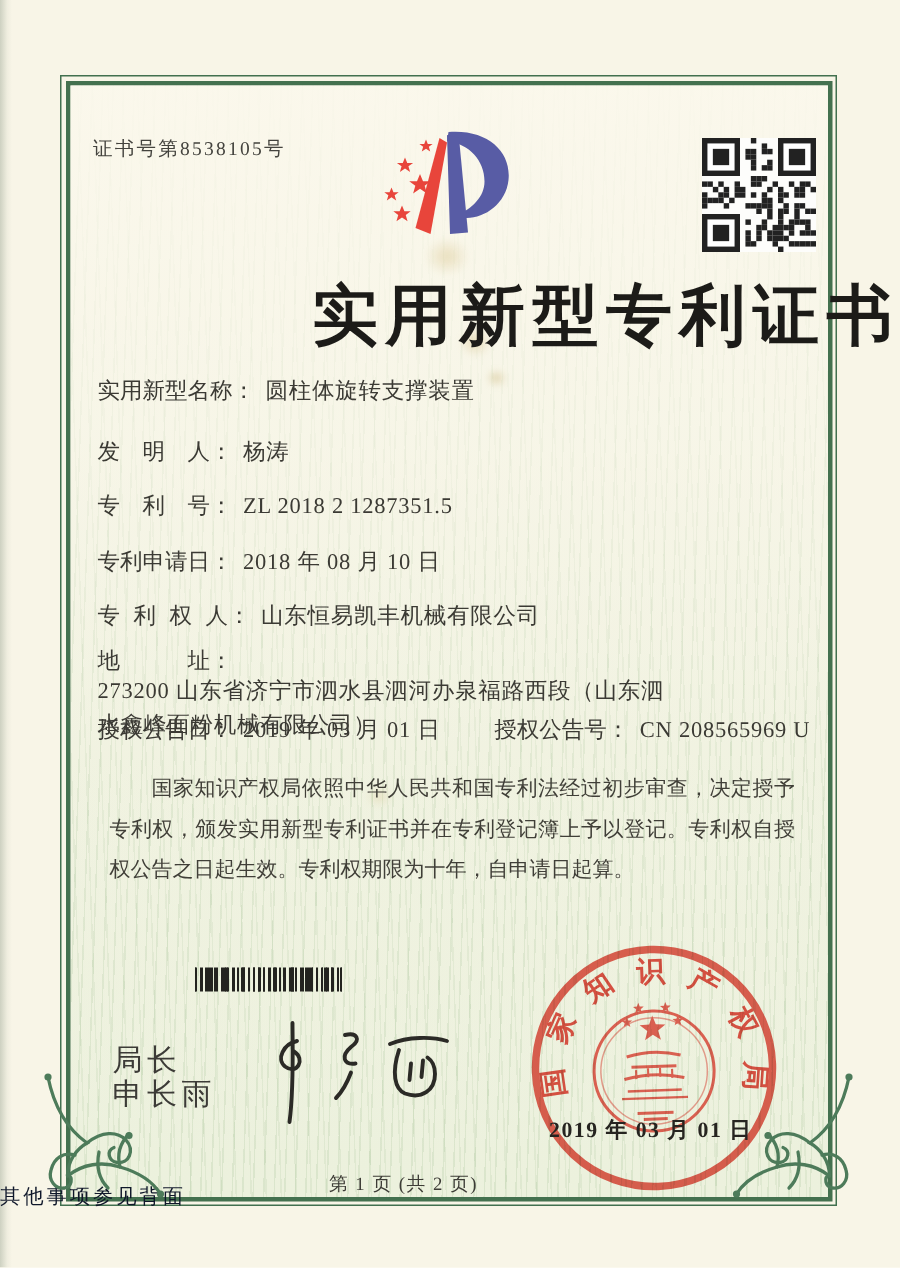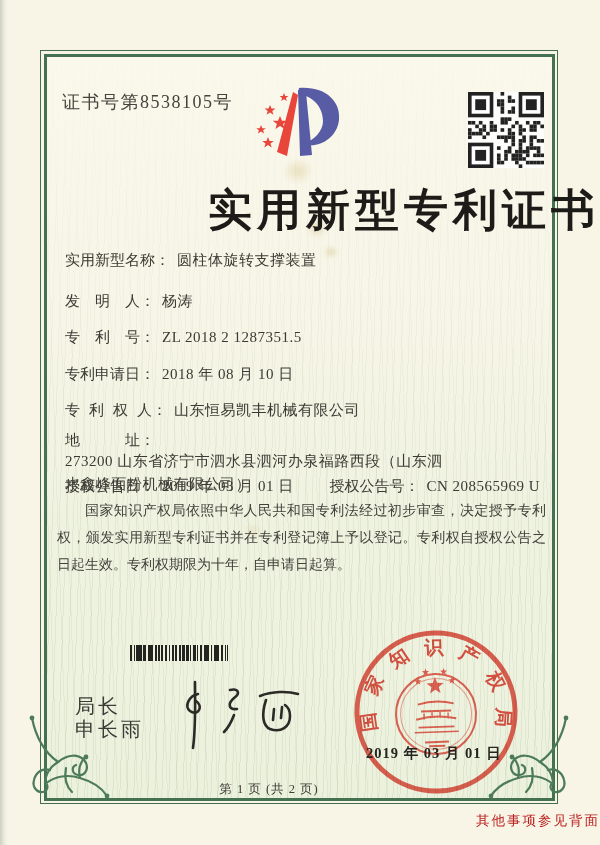--- a/index.html
+++ b/index.html
@@ -27,41 +27,41 @@
     background:linear-gradient(rgba(251,248,236,.95),rgba(251,248,236,.55) 35%,rgba(251,248,236,.12) 62%,rgba(251,248,236,0));}
 
   
   .stain{border-radius:50%;filter:blur(2px);pointer-events:none;}
   .s1{left:283px;top:158px;width:30px;height:26px;background:radial-gradient(rgba(198,168,88,.30),transparent 70%);}
   .s2{left:306px;top:218px;width:22px;height:20px;background:radial-gradient(rgba(198,168,88,.34),transparent 70%);}
   .s3{left:324px;top:246px;width:14px;height:12px;background:radial-gradient(rgba(188,158,80,.38),transparent 70%);}
   .s4{left:244px;top:524px;width:18px;height:14px;background:radial-gradient(rgba(198,168,88,.22),transparent 70%);}
 
   
-  .cert-no{left:62px;top:90px;font-size:18px;letter-spacing:1.5px;color:#44433e;}
+  .cert-no{left:62px;top:90px;font-size:13px;letter-spacing:1.5px;color:#44433e;}
   .logo{left:253px;top:82px;width:92px;height:84px;}
   .qr{left:468px;top:92px;width:76px;height:76px;background:#fdfdfb;}
   .title{left:0;top:181px;width:600px;text-align:right;
     font-size:44px;font-weight:bold;letter-spacing:5px;color:#1c1b18;}
 
   
   .frow{position:absolute;left:65px;font-size:15px;color:#3b3a34;white-space:nowrap;}
   .frow .fcolon{margin-right:7px;}
   .frow .fval{letter-spacing:.5px;}
   .r1{top:251px;} .r2{top:292px;} .r3{top:328px;} .r4{top:365px;}
   .r5{top:401px;font-family:Liberation Mono, monospace;} .r6{top:431px;} .r7{top:477px;}
   .r6{white-space:normal;width:485px;}
   .r6 .flabel,.r6 .fcolon{display:inline-block;vertical-align:top;text-align:right;}
   .r6 .fval{display:inline-block;vertical-align:top;width:392px;line-height:23px;letter-spacing:.5px;}
   .pair2{margin-left:32px;}
 
   
   .paras{left:57px;top:497px;width:489px;font-size:14px;line-height:27px;
     text-align:justify;color:#403f38;}
-  .paras p{margin:0;text-indent:2em;}
+  .paras p{margin:16px;text-indent:2em;}
 
   
   .barcode{left:130px;top:645px;width:98px;height:16px;
     background-image:
       repeating-linear-gradient(90deg,#23231f 0 1.5px,transparent 1.5px 3.5px),
       repeating-linear-gradient(90deg,#23231f 0 1px,transparent 1px 6.5px),
       repeating-linear-gradient(90deg,transparent 0 9px,#23231f 9px 11px);}
 
   
   .comm{left:75px;font-family:Liberation Serif, serif;
@@ -72,22 +72,22 @@
   
   .seal{left:352px;top:628px;width:168px;height:168px;mix-blend-mode:multiply;
     opacity:.92;transform:rotate(-2deg);}
   .seal text{font-family:"Liberation Serif",serif;font-weight:bold;}
   .seal-date{left:366px;top:744px;font-size:14.5px;letter-spacing:1px;
     color:#262420;z-index:6;font-weight:bold;}
 
   
   .pagenum{left:15px;top:781px;width:508px;text-align:center;font-size:12.5px;
     letter-spacing:1px;color:#3d3c36;}
-  .backnote{left:0;top:812px;width:600px;text-align:right;font-size:13.5px;
-    letter-spacing:2px;color:#b91c1c;}
+  .backnote{left:0;top:789px;width:600px;text-align:left;font-size:13.5px;
+    letter-spacing:2px;color:#0f172a;}
 
   
   .orn{width:92px;height:92px;z-index:3;}
   .orn-l{left:20px;top:712px;}
   .orn-r{left:486px;top:712px;transform:scaleX(-1);}
   .z2{z-index:2;} .z4{z-index:4;}
 </style>
 </head>
 <body>
 

